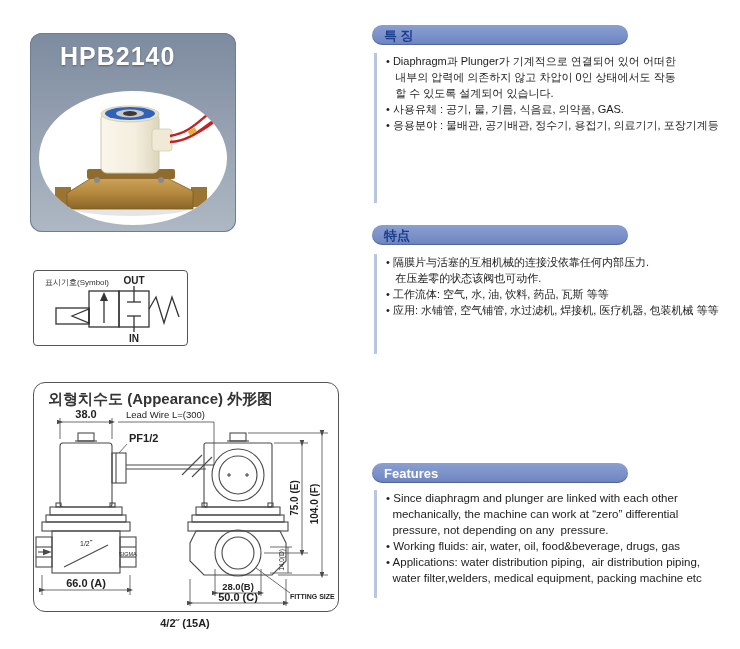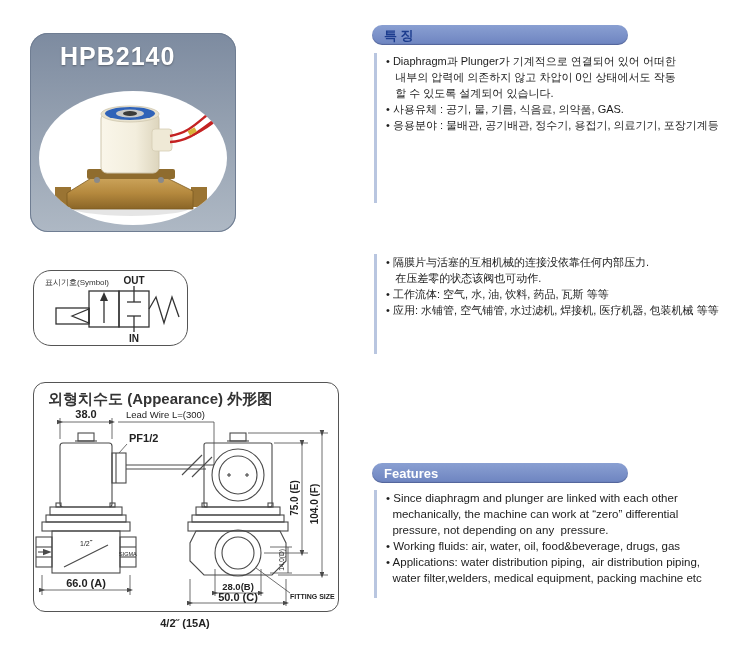--- a/index.html
+++ b/index.html
@@ -1,30 +1,30 @@
 <!DOCTYPE html>
 <html><head>
 <meta charset="utf-8">
 <style>
   html,body{margin:0;padding:0;background:#fff;}
   #page{position:relative;width:740px;height:649px;background:#fff;overflow:hidden;
         font-family:"Liberation Sans",sans-serif;color:#1a1a1a;}
 
   
   .product-card{position:absolute;left:30px;top:33px;width:206px;height:199px;
-    border-radius:18px;background:linear-gradient(180deg,#7d8ba0 0%,#94a0b0 45%,#aeb8c4 100%);
+    border-radius:12px;background:linear-gradient(180deg,#7d8ba0 0%,#94a0b0 45%,#aeb8c4 100%);
     box-shadow:inset 0 0 0 1px #6f7d92;}
   .product-title{position:absolute;left:30px;top:9px;font-size:25px;font-weight:800;
     letter-spacing:1px;color:#ffffff;text-shadow:0 1px 2px rgba(0,0,0,.35);}
   .photo-ellipse{position:absolute;left:9px;top:58px;width:188px;height:134px;
     background:#ffffff;border-radius:50%;overflow:hidden;}
 
   
   .outline-box{position:absolute;border:1.5px solid #555;background:#fff;}
-  .symbol-box{left:33px;top:270px;width:153px;height:74px;border-radius:18px;}
+  .symbol-box{left:33px;top:270px;width:153px;height:74px;border-radius:4px;}
   .symbol-label{position:absolute;left:11px;top:6px;font-size:8px;color:#333;}
   .appearance-box{left:33px;top:382px;width:304px;height:228px;border-radius:12px;}
   .appearance-title{position:absolute;left:14px;top:7px;font-size:15px;font-weight:bold;color:#333;}
   .drawing-caption{position:absolute;left:33px;top:617px;width:304px;text-align:center;
     font-size:11px;font-weight:bold;color:#222;}
 
   
   .section-header{position:absolute;left:372px;width:256px;height:20px;border-radius:11px;
     background:linear-gradient(180deg,#8aa0d2 0%,#7a90c8 55%,#6d84c0 100%);
     box-shadow:inset 0 -1px 1px rgba(0,0,30,.25);
@@ -210,20 +210,21 @@
   </div>
   <div class="drawing-caption">4/2˝ (15A)</div>
 
   <div class="section-header hdr-cjk" id="sec-kr-hdr">특 징</div>
   <div class="bullets" id="sec-kr-body">• Diaphragm과 Plunger가 기계적으로 연결되어 있어 어떠한
    내부의 압력에 의존하지 않고 차압이 0인 상태에서도 작동
    할 수 있도록 설계되어 있습니다.
 • 사용유체 : 공기, 물, 기름, 식음료, 의약품, GAS.
 • 응용분야 : 물배관, 공기배관, 정수기, 용접기, 의료기기, 포장기계등</div>
 
+  <div class="section-header hdr-cjk" id="sec-cn-hdr">特点</div>
   <div class="bullets" id="sec-cn-body">• 隔膜片与活塞的互相机械的连接没依靠任何内部压力.
    在压差零的状态该阀也可动作.
 • 工作流体: 空气, 水, 油, 饮料, 药品, 瓦斯 等等
 • 应用: 水铺管, 空气铺管, 水过滤机, 焊接机, 医疗机器, 包装机械 等等</div>
 
   <div class="section-header hdr-en" id="sec-en-hdr">Features</div>
   <div class="bullets" id="sec-en-body">• Since diaphragm and plunger are linked with each other
   mechanically, the machine can work at “zero” differential
   pressure, not depending on any  pressure.
 • Working fluids: air, water, oil, food&amp;beverage, drugs, gas

